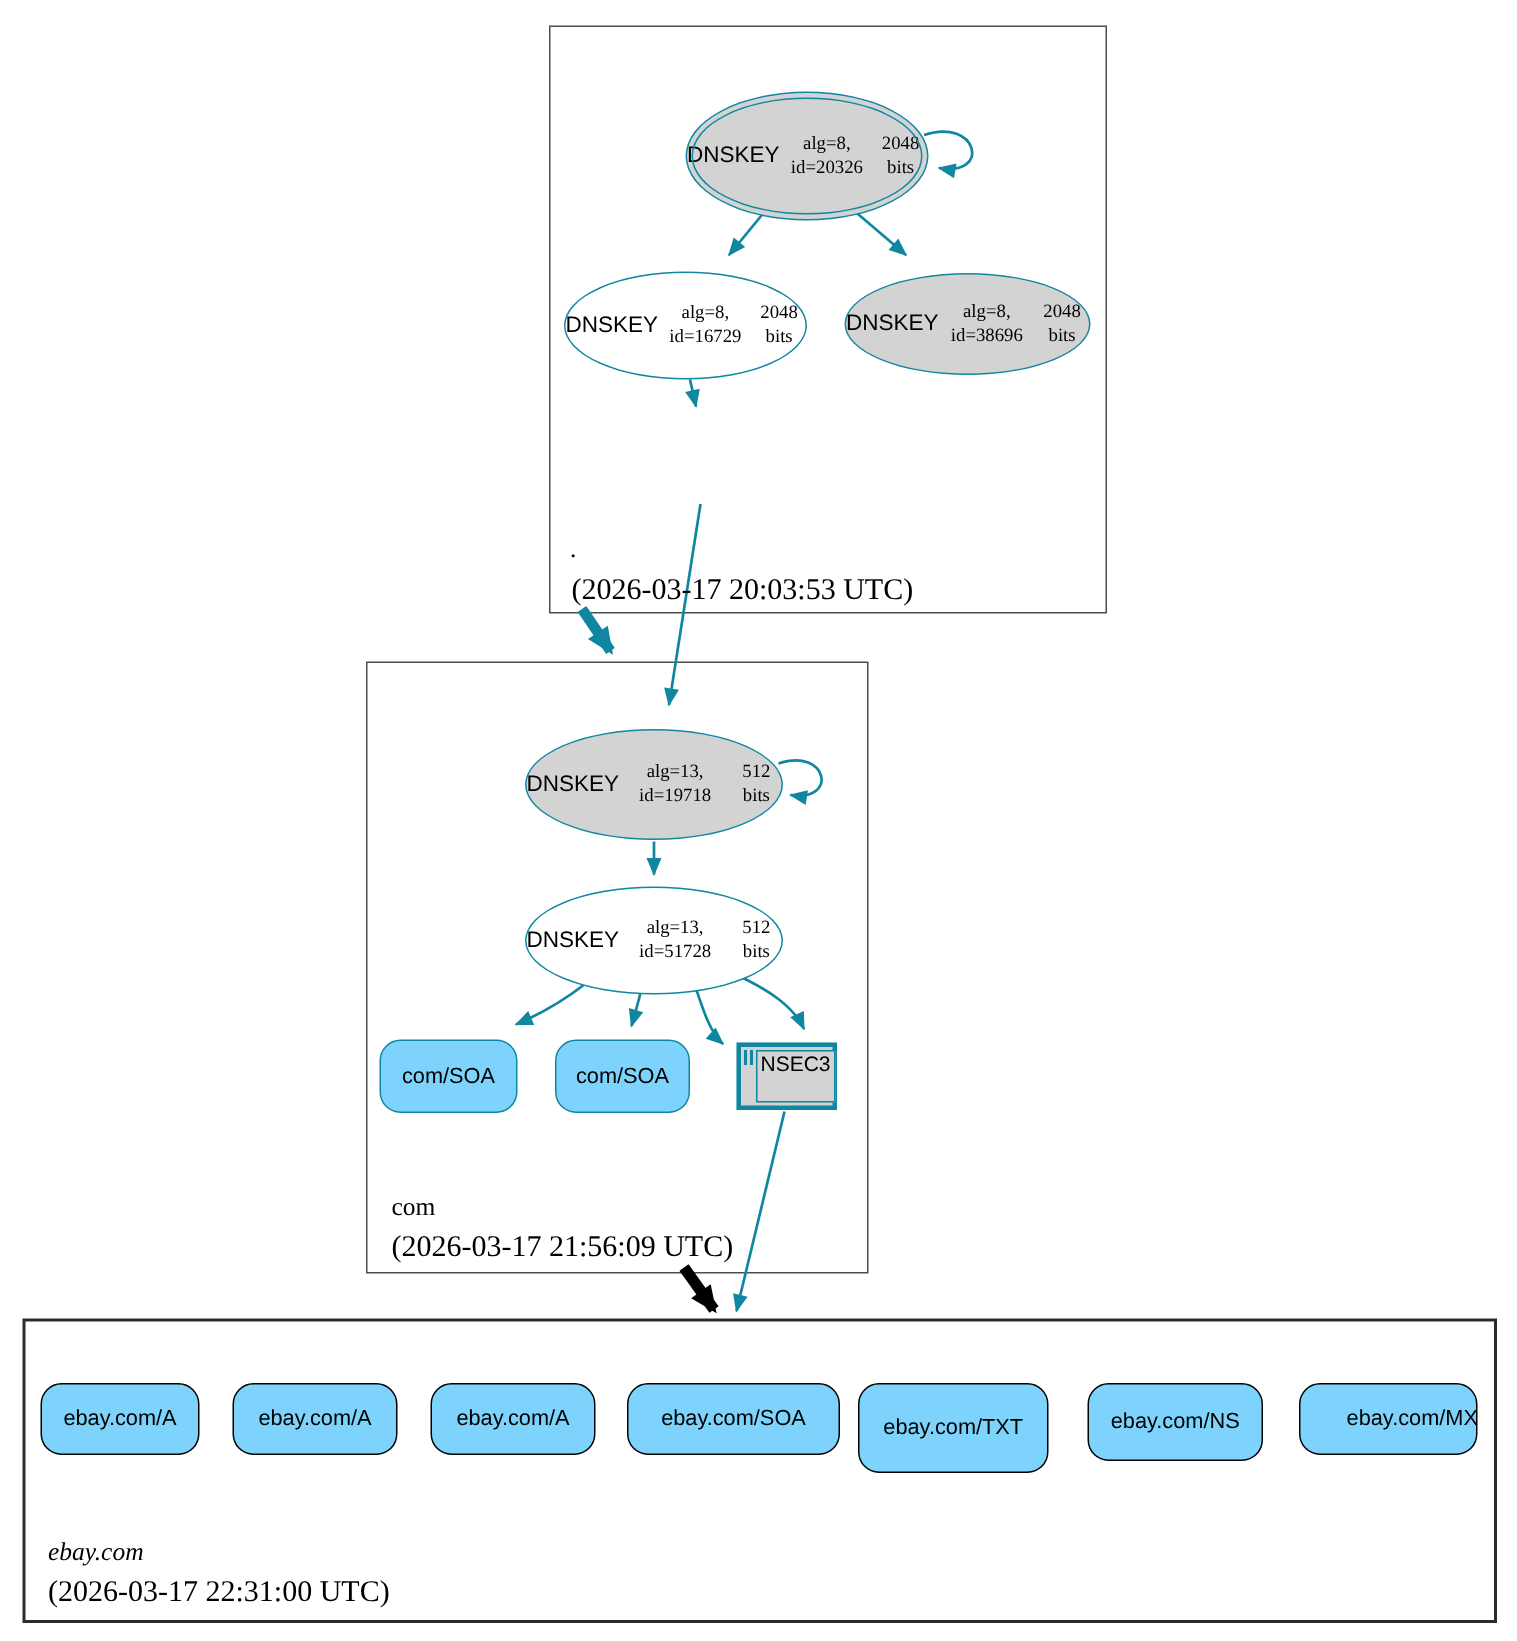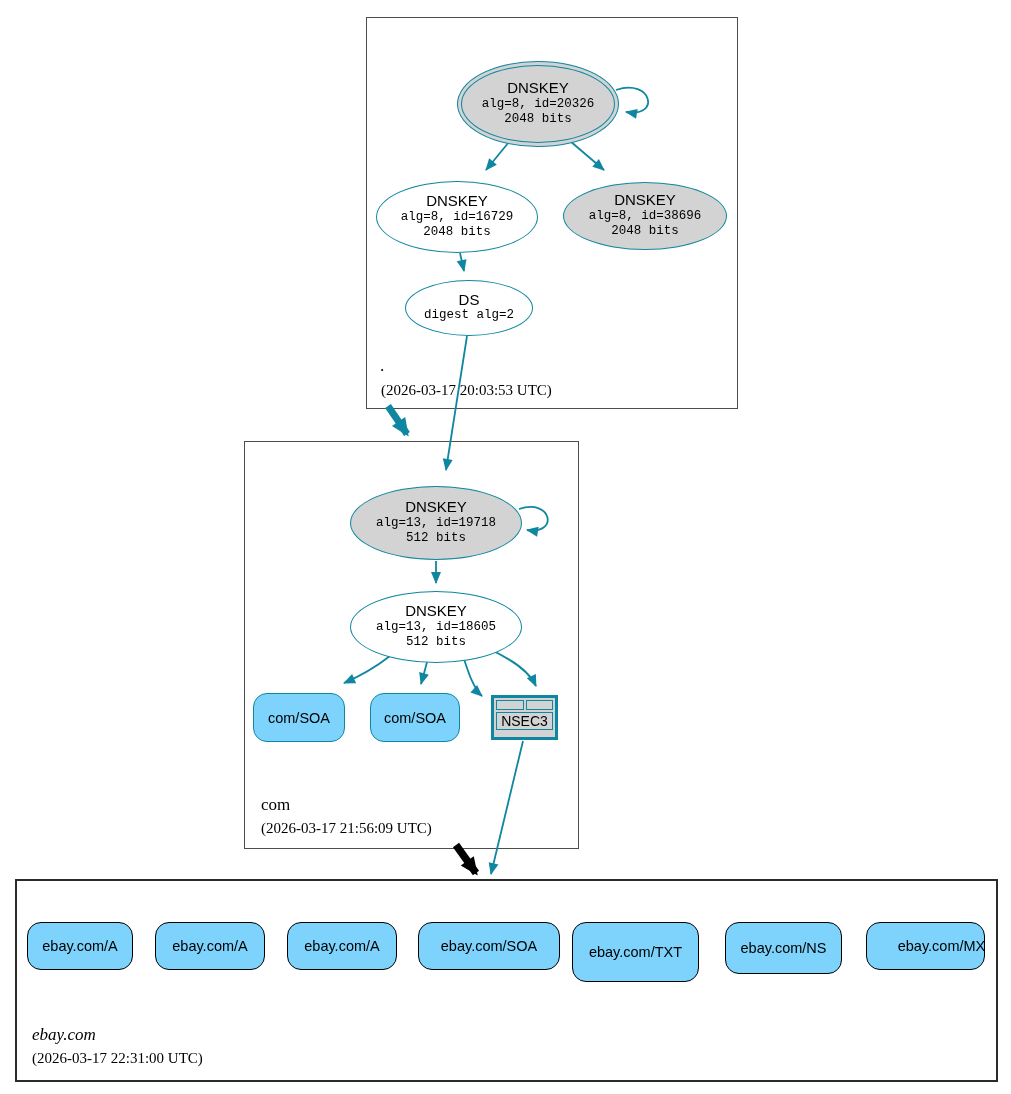--- a/index.html
+++ b/index.html
@@ -7,38 +7,38 @@
     --grayfill:#d3d3d3;
     --boxborder:#4d4d4d;
   }
   html,body{margin:0;padding:0;background:#fff;}
   .canvas{position:relative;width:1011px;height:1094px;background:#ffffff;
           font-family:"Liberation Sans",sans-serif;color:#000;overflow:hidden;}
   .zonebox{position:absolute;border:1px solid var(--boxborder);background:transparent;}
   .zonebox.dark{border:2px solid #2b2b2b;}
   svg.edges{position:absolute;left:0;top:0;pointer-events:none;}
   .ellipse{position:absolute;border:1.8px solid var(--teal);border-radius:50%;
-           display:flex;flex-direction:column;align-items:center;justify-content:center;
+           display:flex;flex-direction:row;align-items:center;justify-content:center;
            text-align:center;background:#fff;box-sizing:border-box;}
   .ellipse.gray{background:var(--grayfill);}
   .ellipse.double::before{content:"";position:absolute;inset:3px;border:1.8px solid var(--teal);
            border-radius:50%;pointer-events:none;}
   .node-title{font-size:15px;line-height:1.1;}
-  .node-sub{font-family:Liberation Mono, monospace;font-size:12.5px;line-height:1.25;}
+  .node-sub{font-family:Liberation Serif, serif;font-size:12.5px;line-height:1.25;}
   .rrect{position:absolute;border:1.6px solid #000;border-radius:14px;background:#7dd3fc;
          display:flex;align-items:center;justify-content:center;font-size:14.5px;box-sizing:border-box;}
   .rrect.teal{border-color:var(--teal);}
   .nsec3{position:absolute;border:3px solid var(--teal);background:var(--grayfill);
-         box-sizing:border-box;padding:2px;display:flex;flex-direction:column;gap:2px;}
+         box-sizing:border-box;padding:2px;display:flex;flex-direction:row;gap:2px;}
   .nsec3 .cells{display:flex;gap:2px;height:10px;}
   .nsec3 .cell{flex:1;border:1.4px solid var(--teal);background:var(--grayfill);}
   .nsec3 .nsec3-label{border:1.4px solid var(--teal);font-size:14px;text-align:center;
          line-height:16px;padding:0 2px;background:var(--grayfill);}
   .zonename{position:absolute;font-family:"Liberation Serif",serif;font-size:17px;}
-  .zonestamp{position:absolute;font-family:"Liberation Serif",serif;font-size:15px;}
+  .zonestamp{position:absolute;font-family:"Liberation Serif",serif;font-size:20px;}
 </style>
 </head>
 <body>
 
 <div class="canvas">
 
   <div class="zonebox" style="left:366px;top:17px;width:370px;height:390px;"></div>
   <div class="zonebox" style="left:244px;top:441px;width:333px;height:406px;"></div>
   <div class="zonebox dark" style="left:15px;top:879px;width:979px;height:199px;"></div>
 
@@ -80,35 +80,31 @@
   <div class="ellipse" style="left:376px;top:181px;width:162px;height:72px;">
     <span class="node-title">DNSKEY</span>
     <span class="node-sub">alg=8, id=16729</span>
     <span class="node-sub">2048 bits</span>
   </div>
   <div class="ellipse gray" style="left:563px;top:182px;width:164px;height:68px;">
     <span class="node-title">DNSKEY</span>
     <span class="node-sub">alg=8, id=38696</span>
     <span class="node-sub">2048 bits</span>
   </div>
-  <div class="ellipse" style="left:405px;top:280px;width:128px;height:56px;">
-    <span class="node-title">DS</span>
-    <span class="node-sub">digest alg=2</span>
-  </div>
   <div class="zonename" style="left:380px;top:356px;">.</div>
   <div class="zonestamp" style="left:381px;top:382px;">(2026-03-17 20:03:53 UTC)</div>
 
   <div class="ellipse gray" style="left:350px;top:486px;width:172px;height:74px;">
     <span class="node-title">DNSKEY</span>
     <span class="node-sub">alg=13, id=19718</span>
     <span class="node-sub">512 bits</span>
   </div>
   <div class="ellipse" style="left:350px;top:591px;width:172px;height:72px;">
     <span class="node-title">DNSKEY</span>
-    <span class="node-sub">alg=13, id=18605</span>
+    <span class="node-sub">alg=13, id=51728</span>
     <span class="node-sub">512 bits</span>
   </div>
   <div class="rrect teal" style="left:253px;top:693px;width:92px;height:49px;">
     <span>com/SOA</span>
   </div>
   <div class="rrect teal" style="left:370px;top:693px;width:90px;height:49px;">
     <span>com/SOA</span>
   </div>
   <div class="nsec3" style="left:491px;top:695px;width:67px;height:45px;">
     <div class="cells">

